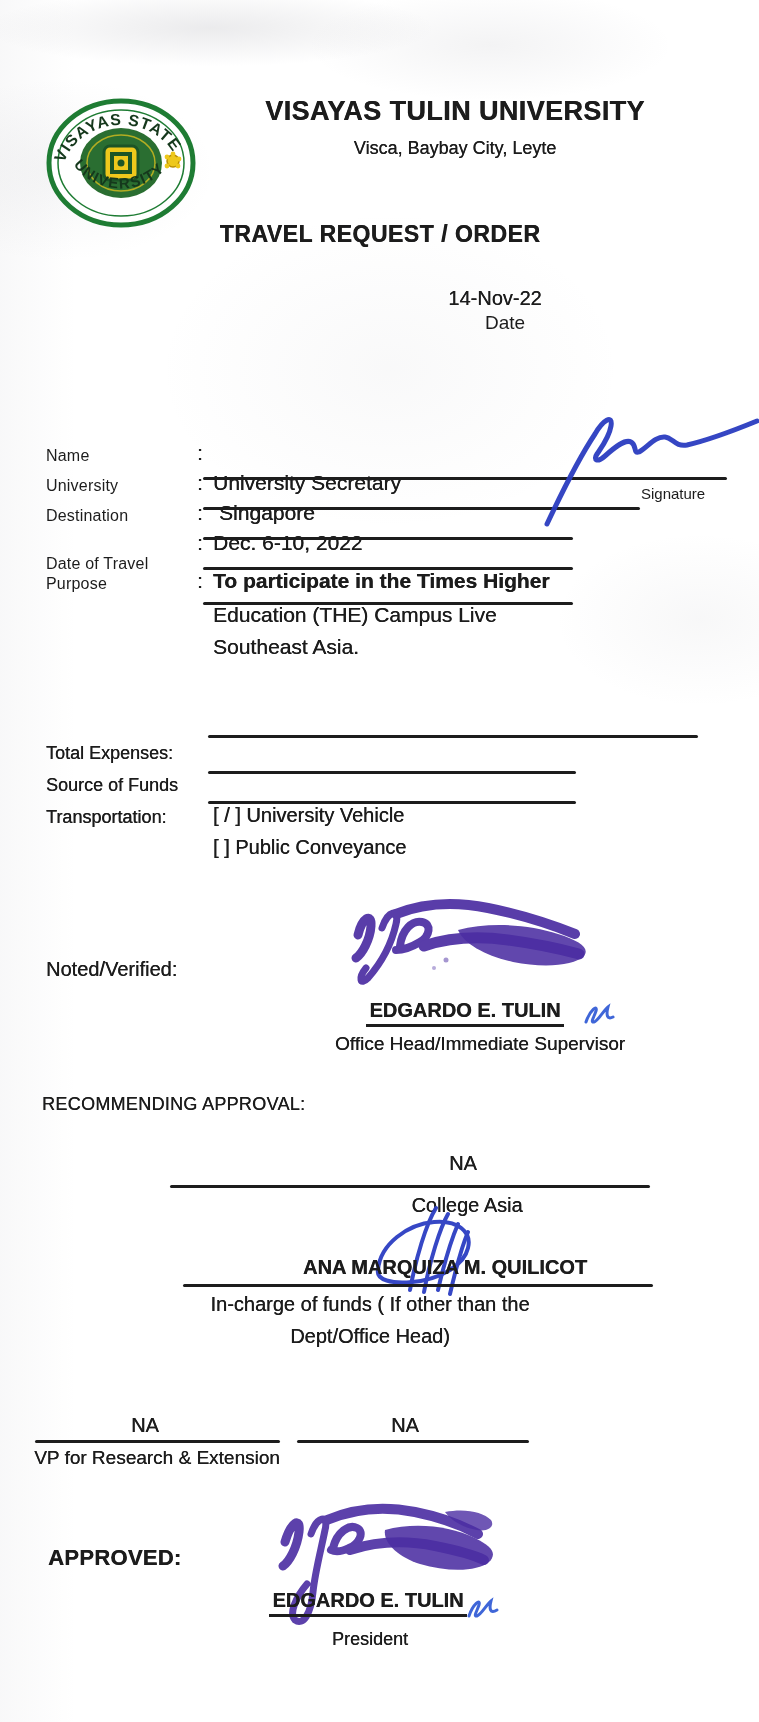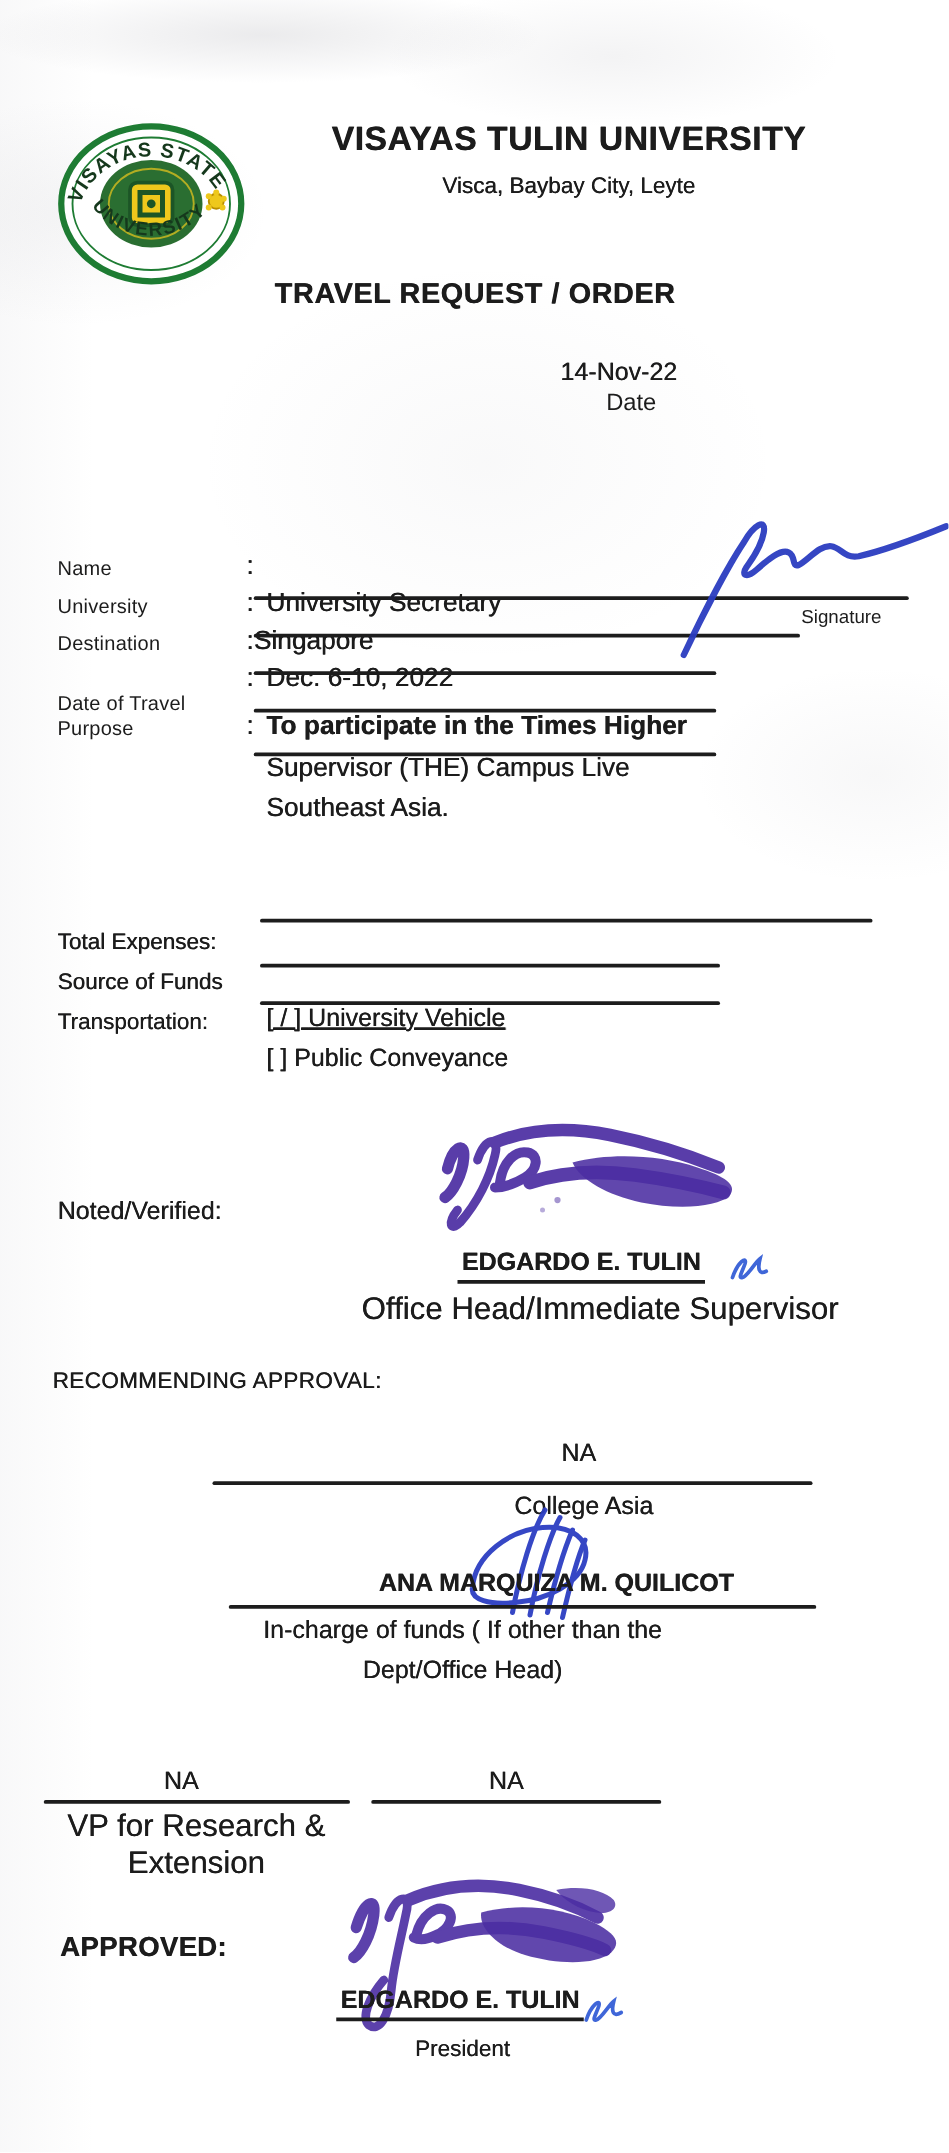--- a/index.html
+++ b/index.html
@@ -19,21 +19,21 @@
   }
   .abs{position:absolute;}
   .center{text-align:center;}
   .lbl{font-size:16px;letter-spacing:.2px;}
   .val{font-size:21px;text-shadow:.35px 0 0 currentColor;}
   .bold{font-weight:bold;}
   .line{position:absolute;height:3px;background:#1d1d1d;border-radius:1.5px;}
   .thinline{height:2.5px;}
   .sig-name{font-size:20px;font-weight:bold;border-bottom:3px solid #1d1d1d;
             padding:0 3px 2px 3px;display:inline-block;text-shadow:.3px 0 0 currentColor;}
-  .small-title{font-size:25px;text-shadow:.25px 0 0 currentColor;}
+  .small-title{font-size:19px;text-shadow:.25px 0 0 currentColor;}
   .heading{font-size:18px;text-shadow:.3px 0 0 currentColor;}
 </style>
 </head>
 <body>
 
 <div class="page">
   <div class="scan-wash"></div>
 
   <div class="abs" style="left:45px;top:97px;width:152px;height:132px;">
     <svg width="152" height="132" viewBox="0 0 152 132">
@@ -76,24 +76,24 @@
   <div class="abs lbl" style="left:46px;top:537px;margin-top:18px;">Date of Travel</div>
   <div class="abs lbl" style="left:46px;top:575px;">Purpose</div>
 
   <div class="abs val" style="left:197px;top:441px;">:</div>
   <div class="abs val" style="left:197px;top:471px;">:</div>
   <div class="abs val" style="left:197px;top:501px;">:</div>
   <div class="abs val" style="left:197px;top:531px;">:</div>
   <div class="abs val" style="left:197px;top:569px;">:</div>
 
   <div class="abs val" style="left:213px;top:471px;">University Secretary</div>
-  <div class="abs val" style="left:203px;top:501px;">Singapore</div>
+  <div class="abs val" style="left:219px;top:501px;">Singapore</div>
   <div class="abs val" style="left:213px;top:531px;">Dec. 6-10, 2022</div>
   <div class="abs val" style="left:213px;top:569px;font-weight:bold;">To participate in the Times Higher</div>
-  <div class="abs val" style="left:213px;top:603px;">Supervisor (THE) Campus Live</div>
+  <div class="abs val" style="left:213px;top:603px;">Education (THE) Campus Live</div>
   <div class="abs val" style="left:213px;top:635px;">Southeast Asia.</div>
 
   <div class="line" style="left:203px;top:477px;width:524px;"></div>
   <div class="line" style="left:203px;top:507px;width:437px;"></div>
   <div class="line" style="left:203px;top:537px;width:370px;"></div>
   <div class="line" style="left:203px;top:567px;width:370px;"></div>
   <div class="line" style="left:203px;top:602px;width:370px;"></div>
 
   <div class="abs" style="left:641px;top:485px;font-size:15px;">Signature</div>
   <div class="abs" style="left:533px;top:392px;width:226px;height:140px;">
@@ -102,21 +102,21 @@
     </svg>
   </div>
 
   <div class="line thinline" style="left:208px;top:735px;width:490px;"></div>
   <div class="abs heading" style="left:46px;top:743px;">Total Expenses:</div>
   <div class="line thinline" style="left:208px;top:771px;width:368px;"></div>
   <div class="abs heading" style="left:46px;top:775px;">Source of Funds</div>
   <div class="line thinline" style="left:208px;top:801px;width:368px;"></div>
   <div class="abs heading" style="left:46px;top:807px;">Transportation:</div>
 
-  <div class="abs" style="left:213px;top:804px;font-size:20px;text-shadow:.3px 0 0 currentColor;text-decoration:underline;">
+  <div class="abs" style="left:213px;top:804px;font-size:20px;text-shadow:.3px 0 0 currentColor;">
     <span>[ / ]</span>
     <span>University Vehicle</span>
   </div>
   <div class="abs" style="left:213px;top:836px;font-size:20px;text-shadow:.3px 0 0 currentColor;">
     <span>[ ]</span>
     <span>Public Conveyance</span>
   </div>
 
   <div class="abs" style="left:338px;top:890px;width:265px;height:112px;">
     <svg width="265" height="112" viewBox="0 0 265 112">

